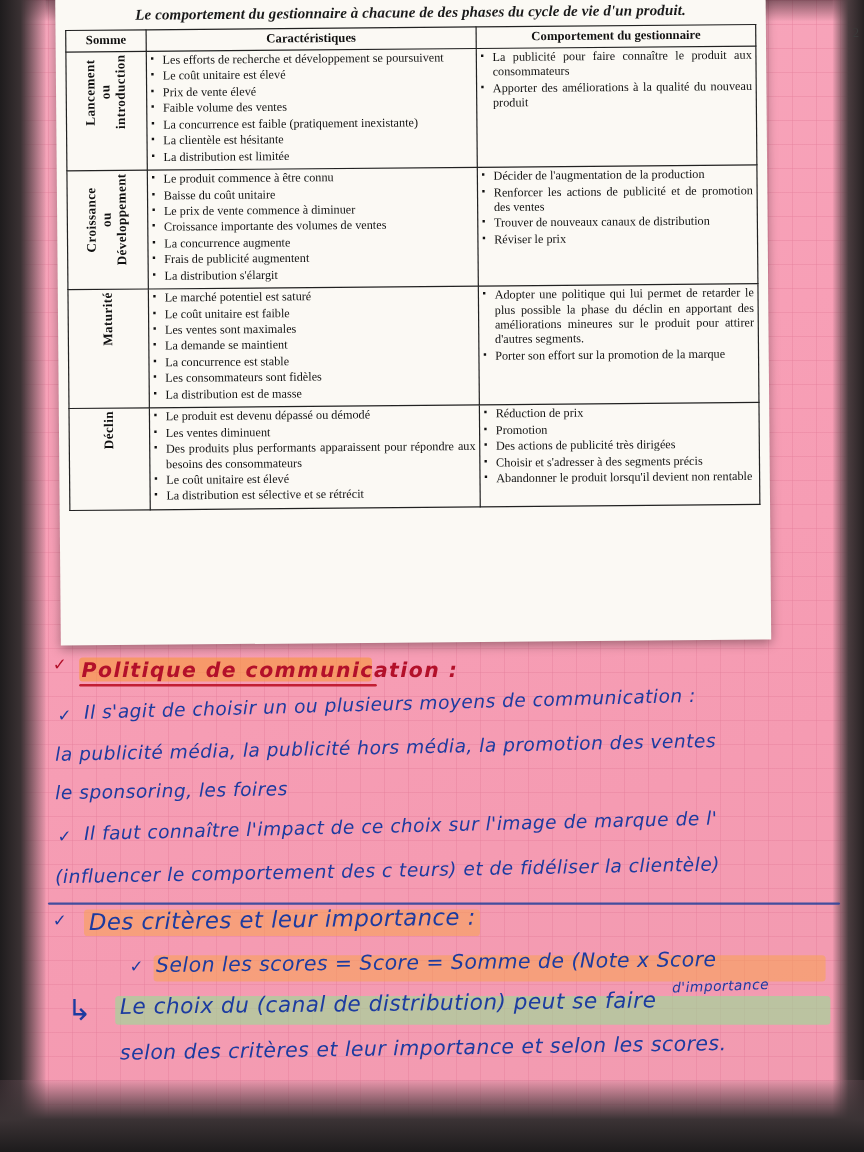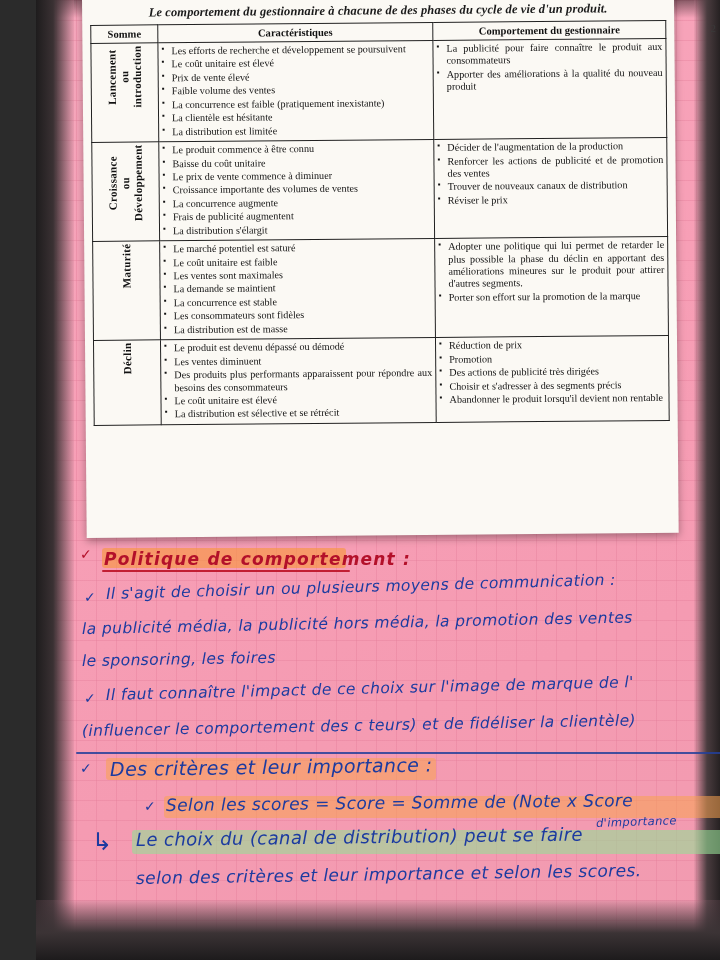--- a/index.html
+++ b/index.html
@@ -4,21 +4,20 @@
 <style>
   html,body{margin:0;padding:0;}
   body{
     width:720px;height:960px;overflow:hidden;
     background:#2b2b2b;
     font-family:"Liberation Serif", serif;
   }
   .page{
     position:absolute;inset:0;
     background:linear-gradient(160deg,#f7a8bd 0%,#f79fb6 40%,#f59bb2 70%,#f19bb0 100%);
-    margin-left:36px;
   }
   
   .grid{
     position:absolute;left:0;top:0;width:720px;height:960px;
     background-image:
       repeating-linear-gradient(to right, rgba(225,120,150,.45) 0 1px, transparent 1px 20px),
       repeating-linear-gradient(to bottom, rgba(225,120,150,.45) 0 1px, transparent 1px 20px);
     opacity:.75;
   }
   .darkedge-left{
@@ -233,21 +232,21 @@
         </tbody>
       </table>
     </div>
   </div>
 
   <div class="margin-mark">2</div>
 
   <div class="hand">
 
     <div class="hl-orange" style="left:66px;top:548px;width:244px;height:20px;"></div>
-    <div class="hw red" style="left:68px;top:549px;font-size:17px;font-weight:bold;letter-spacing:1.2px;">Politique de comportement :</div>
+    <div class="hw red" style="left:68px;top:549px;font-size:17px;font-weight:bold;letter-spacing:1.2px;">Politique de communication :</div>
     <div class="underline-red" style="left:66px;top:570px;width:248px;"></div>
 
     <div class="hw tick" style="left:44px;top:546px;color:#b3102a;">✓</div>
 
     <div class="hw tick" style="left:48px;top:589px;">✓</div>
     <div class="hw" style="left:70px;top:585px;transform:rotate(-1.6deg);">Il s'agit de choisir un ou plusieurs moyens de communication :</div>
     <div class="hw" style="left:46px;top:620px;transform:rotate(-1.2deg);">la publicité média, la publicité hors média, la promotion des ventes</div>
     <div class="hw" style="left:46px;top:652px;transform:rotate(-1.0deg);">le sponsoring, les foires</div>
 
     <div class="hw tick" style="left:48px;top:690px;">✓</div>

